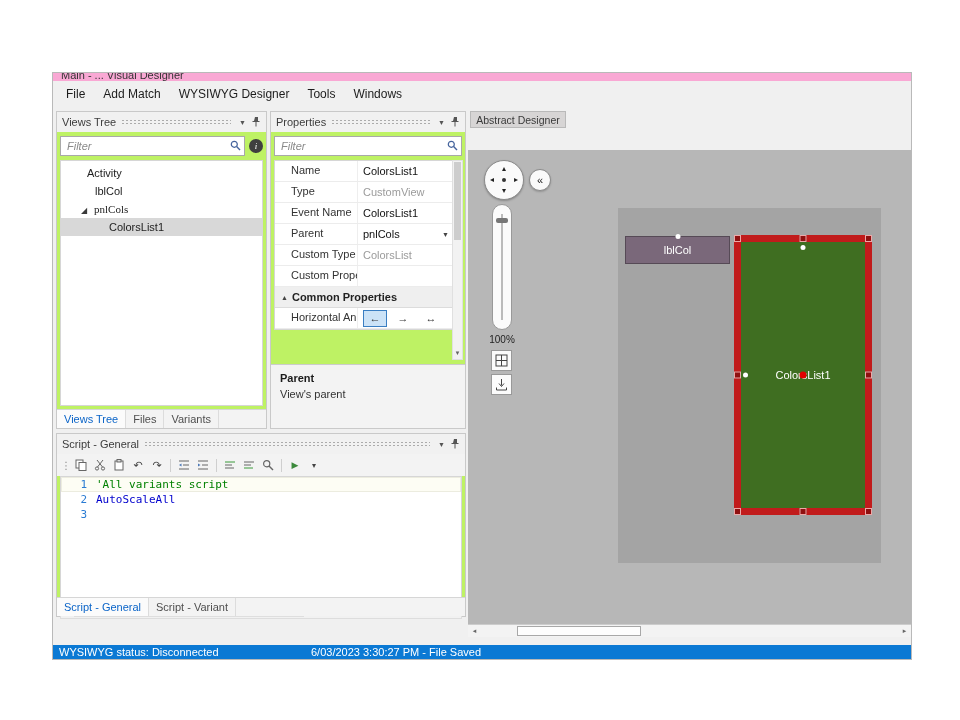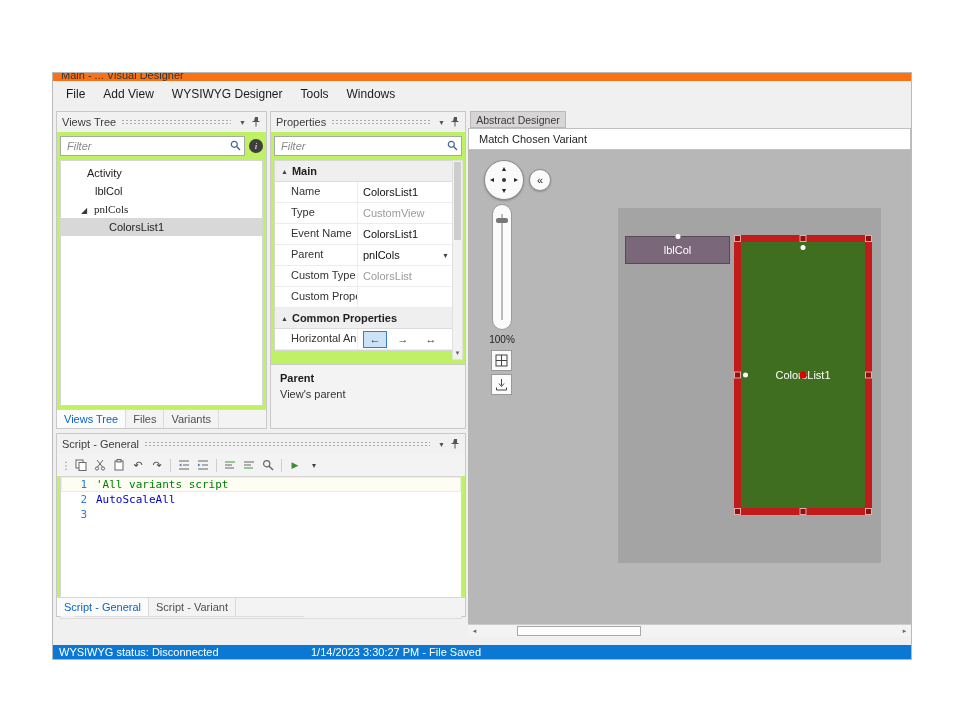--- a/index.html
+++ b/index.html
@@ -1,21 +1,21 @@
 <!DOCTYPE html>
 <html><head>
 <meta charset="utf-8">
 <style>
   html,body{margin:0;padding:0;background:#fff;width:960px;height:720px;overflow:hidden;
     font-family:"Liberation Sans",sans-serif;-webkit-font-smoothing:antialiased;}
   .app{position:absolute;left:52px;top:72px;width:858px;height:586px;background:#f0f0f0;
     border:1px solid #b9b9b9;box-sizing:content-box;overflow:hidden;font-size:11px;color:#222;}
 
   
-  .title-sliver{position:absolute;left:0;top:0;right:0;height:8px;overflow:hidden;background:#f97316;}
+  .title-sliver{position:absolute;left:0;top:0;right:0;height:8px;overflow:hidden;background:#f9a8d4;}
   .title-sliver .t{position:absolute;left:8px;top:-4px;font-size:11px;color:#333;white-space:nowrap;}
 
   
   .menu-bar{position:absolute;left:0;top:8px;right:0;height:26px;display:flex;align-items:center;
     padding-left:4px;background:#f0f0f0;font-size:12px;color:#1c1c1c;}
   .menu-item{padding:3px 9px;cursor:default;}
 
   
   .panel{position:absolute;background:#bef264;border:1px solid #c9c9c9;box-sizing:border-box;}
   .panel-header{position:absolute;left:0;top:0;right:0;height:20px;display:flex;align-items:center;
@@ -166,21 +166,21 @@
 <body>
 
 <div class="app">
 
   <div class="title-sliver">
     <span class="t">Main - ... Visual Designer</span>
   </div>
 
   <div class="menu-bar">
     <span class="menu-item">File</span>
-    <span class="menu-item">Add View</span>
+    <span class="menu-item">Add Match</span>
     <span class="menu-item">WYSIWYG Designer</span>
     <span class="menu-item">Tools</span>
     <span class="menu-item">Windows</span>
   </div>
 
   <div class="panel views-panel">
     <div class="panel-header">
       <span>Views Tree</span>
       <span class="dots"></span>
       <span class="hdr-arrow">▼</span>
@@ -240,24 +240,20 @@
         <span class="mag">
           <svg width="11" height="11" viewBox="0 0 11 11">
               <circle cx="4.3" cy="4.3" r="3" fill="none" stroke="#44639c" stroke-width="1.2"></circle>
               <line x1="6.6" y1="6.6" x2="10" y2="10" stroke="#44639c" stroke-width="1.4"></line>
             </svg>
         </span>
       </div>
     </div>
 
     <div class="prop-grid">
-      <div class="prop-sec">
-        <span class="sec-arrow">▲</span>
-        <span>Main</span>
-      </div>
       <div class="prop-row">
         <span class="prop-label">Name</span>
         <span class="prop-value">ColorsList1</span>
       </div>
       <div class="prop-row">
         <span class="prop-label ro">Type</span>
         <span class="prop-value ro">CustomView</span>
       </div>
       <div class="prop-row">
         <span class="prop-label">Event Name</span>
@@ -403,23 +399,20 @@
       <span class="sh-arrow sh-right">▸</span>
     </div>
 
     <div class="tab-strip">
       <span class="tab active">Script - General</span>
       <span class="tab">Script - Variant</span>
     </div>
   </div>
 
   <div class="ad-tab">Abstract Designer</div>
-  <div class="ad-toolbar">
-    <span>Match Chosen Variant</span>
-  </div>
 
   <div class="canvas">
 
     <div class="nav-circle">
       <span class="n-up">▴</span>
       <span class="n-down">▾</span>
       <span class="n-left">◂</span>
       <span class="n-right">▸</span>
       <span class="n-center"></span>
     </div>
@@ -471,16 +464,16 @@
   </div>
 
   <div class="ad-hscroll">
     <span class="ah-arrow ah-left">◂</span>
     <div class="ah-thumb"></div>
     <span class="ah-arrow ah-right">▸</span>
   </div>
 
   <div class="status-bar">
     <span class="sb-left">WYSIWYG status: Disconnected</span>
-    <span class="sb-msg">1/14/2023 3:30:27 PM - File Saved</span>
+    <span class="sb-msg">6/03/2023 3:30:27 PM - File Saved</span>
   </div>
 
 </div>
 
 </body></html>

